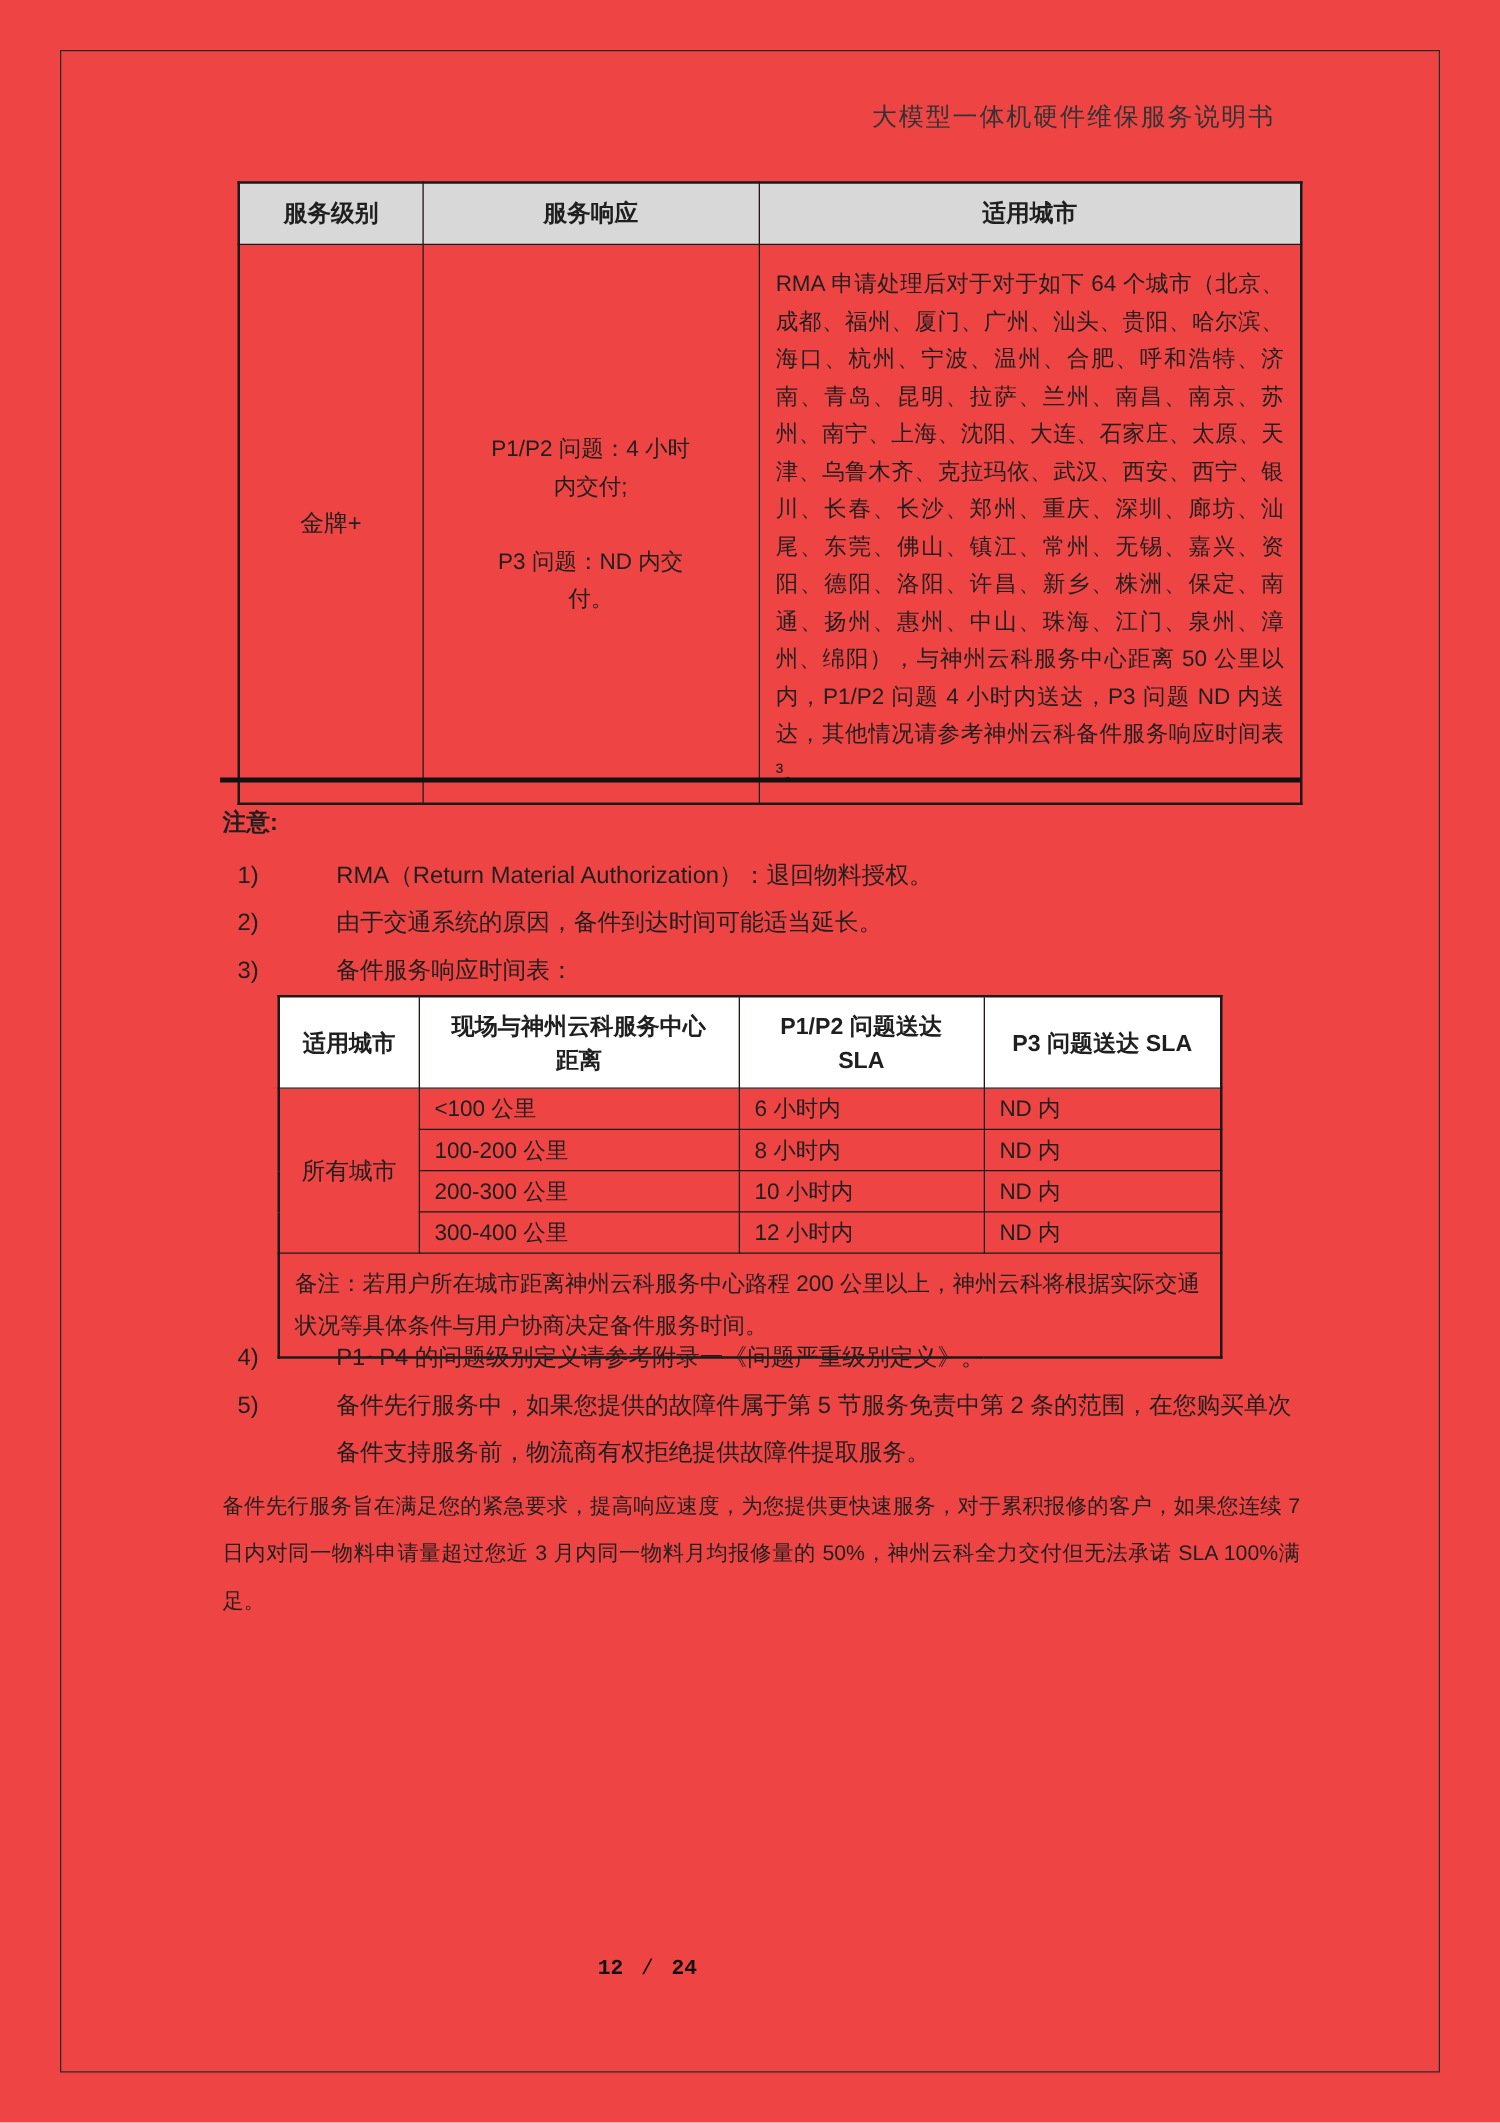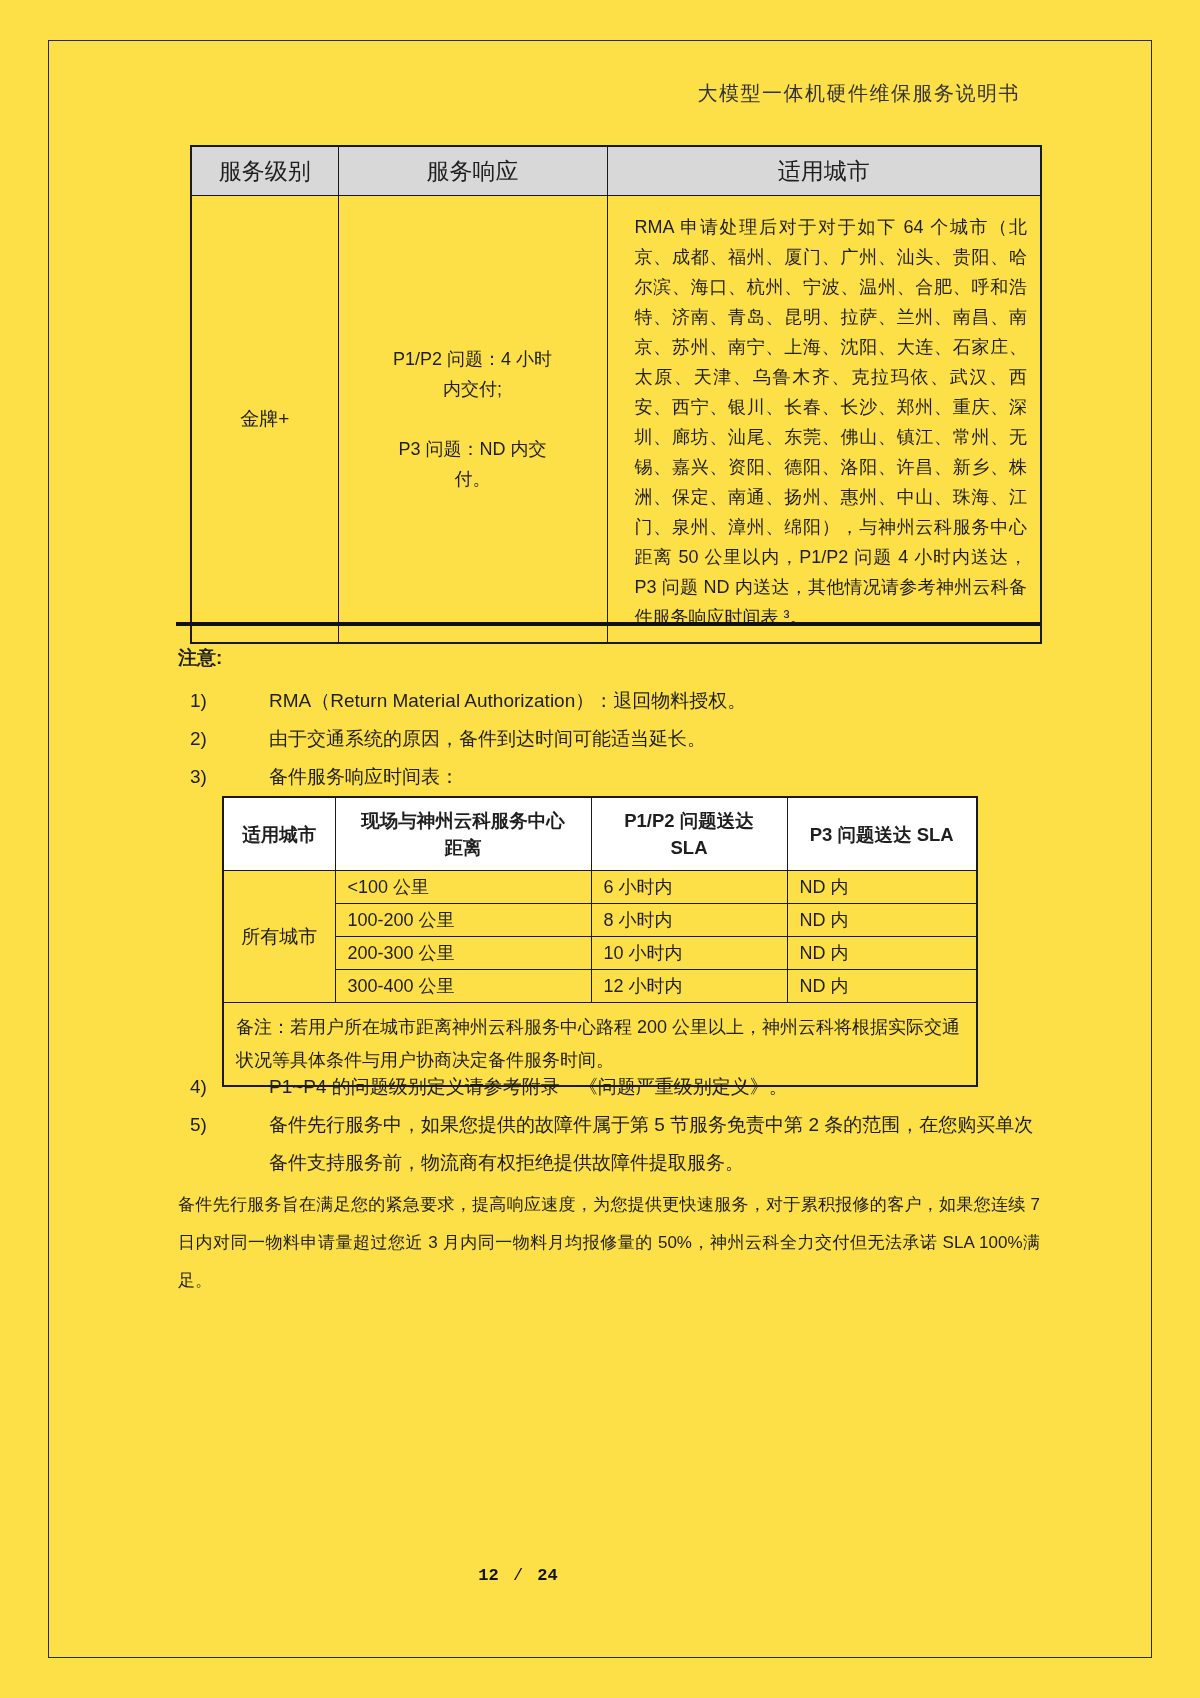--- a/index.html
+++ b/index.html
@@ -1,47 +1,47 @@
 <!DOCTYPE html>
 <html><head>
 <meta charset="utf-8">
 <style>
   html,body { margin:0; padding:0; background:#fff; }
   .page {
-    position:relative; width:1200px; height:1698px; background:#fde047;
+    position:relative; width:1200px; height:1698px; background:#ef4444;
     font-family:"Liberation Sans", sans-serif; color:#1f1f1f; overflow:hidden;
   }
   .frame {
     position:absolute; left:48px; top:40px; width:1102px; height:1616px;
     border:1px solid #2b2b2b;
   }
   .doc-header {
     position:absolute; left:0; top:80px; width:1020px; text-align:right;
     font-family:"Liberation Serif", serif; font-size:20px; color:#333;
     letter-spacing:1.5px;
   }
   
   table { border-collapse:collapse; }
   .t1 {
     position:absolute; left:190px; top:145px; width:850px;
     table-layout:fixed; font-size:18px; border:2px solid #1a1a1a;
   }
   .t1 th, .t1 td { border:1px solid #1a1a1a; }
   .t1 th {
-    background:#d8d8d8; height:46px; font-size:23px; font-weight:normal;
+    background:#d8d8d8; height:46px; font-size:19px; font-weight:bold;
     text-align:center; vertical-align:middle;margin-top:29px;
   }
   .t1 .c1 { width:147px; } .t1 .c2 { width:269px; } .t1 .c3 { width:434px; }
   .t1 td { height:410px; vertical-align:middle; }
   .t1 .level-cell { text-align:center; font-size:19px; }
   .t1 .resp-cell { text-align:center; line-height:30px; padding:0 54px; }
   .t1 .resp-cell .p12 { margin:0 0 30px 0; }
   .t1 .resp-cell .p3 { margin:0; }
   .t1 .cities-cell {
-    vertical-align:top; padding:16px 13px 10px 27px; line-height:30px;
+    vertical-align:top; padding:16px 13px 10px 13px; line-height:30px;
     text-align:justify;
   }
   
   .rule { position:absolute; left:176px; top:622px; width:864px; height:4px; background:#111; }
   
   .note-label { position:absolute; left:178px; top:645px; font-size:19px; font-weight:bold; }
   .list-item { position:absolute; left:190px; width:852px; display:flex; font-size:19px; line-height:38px; }
   .list-item .num { width:43px; flex:0 0 43px; }
   .list-item .txt { flex:1; text-align:left;margin-left:36px; }
   .li-1 { top:682px; } .li-2 { top:720px; } .li-3 { top:758px; }

